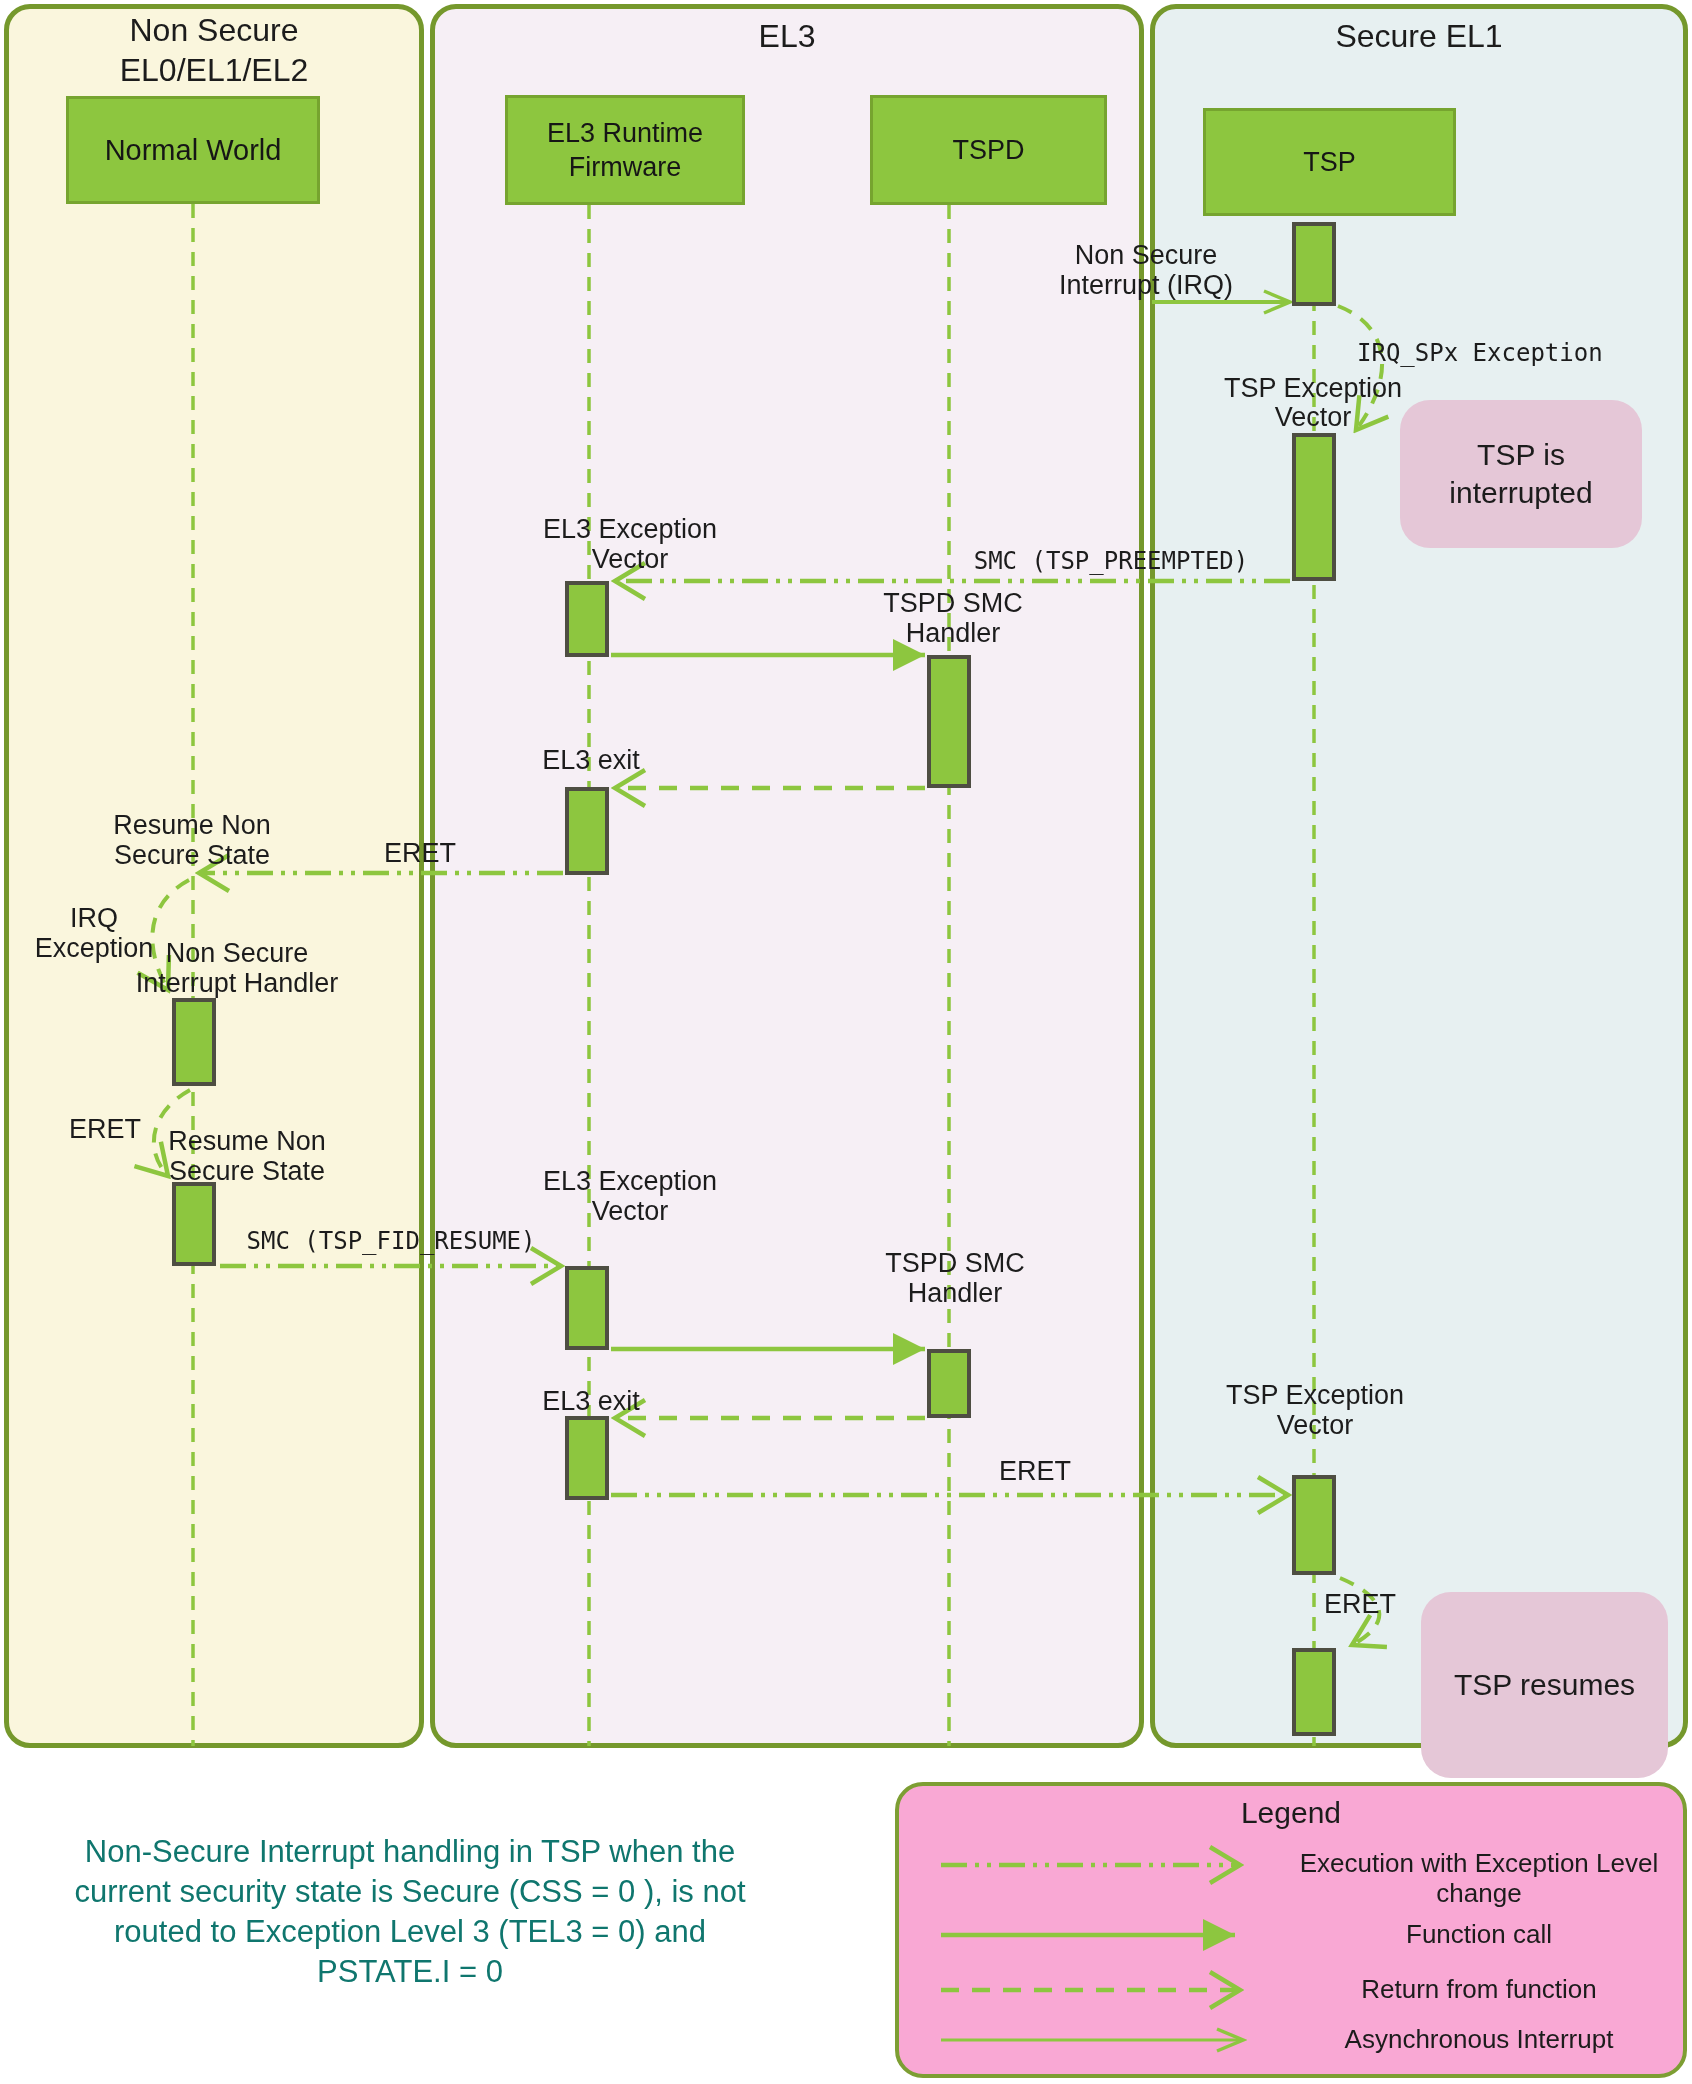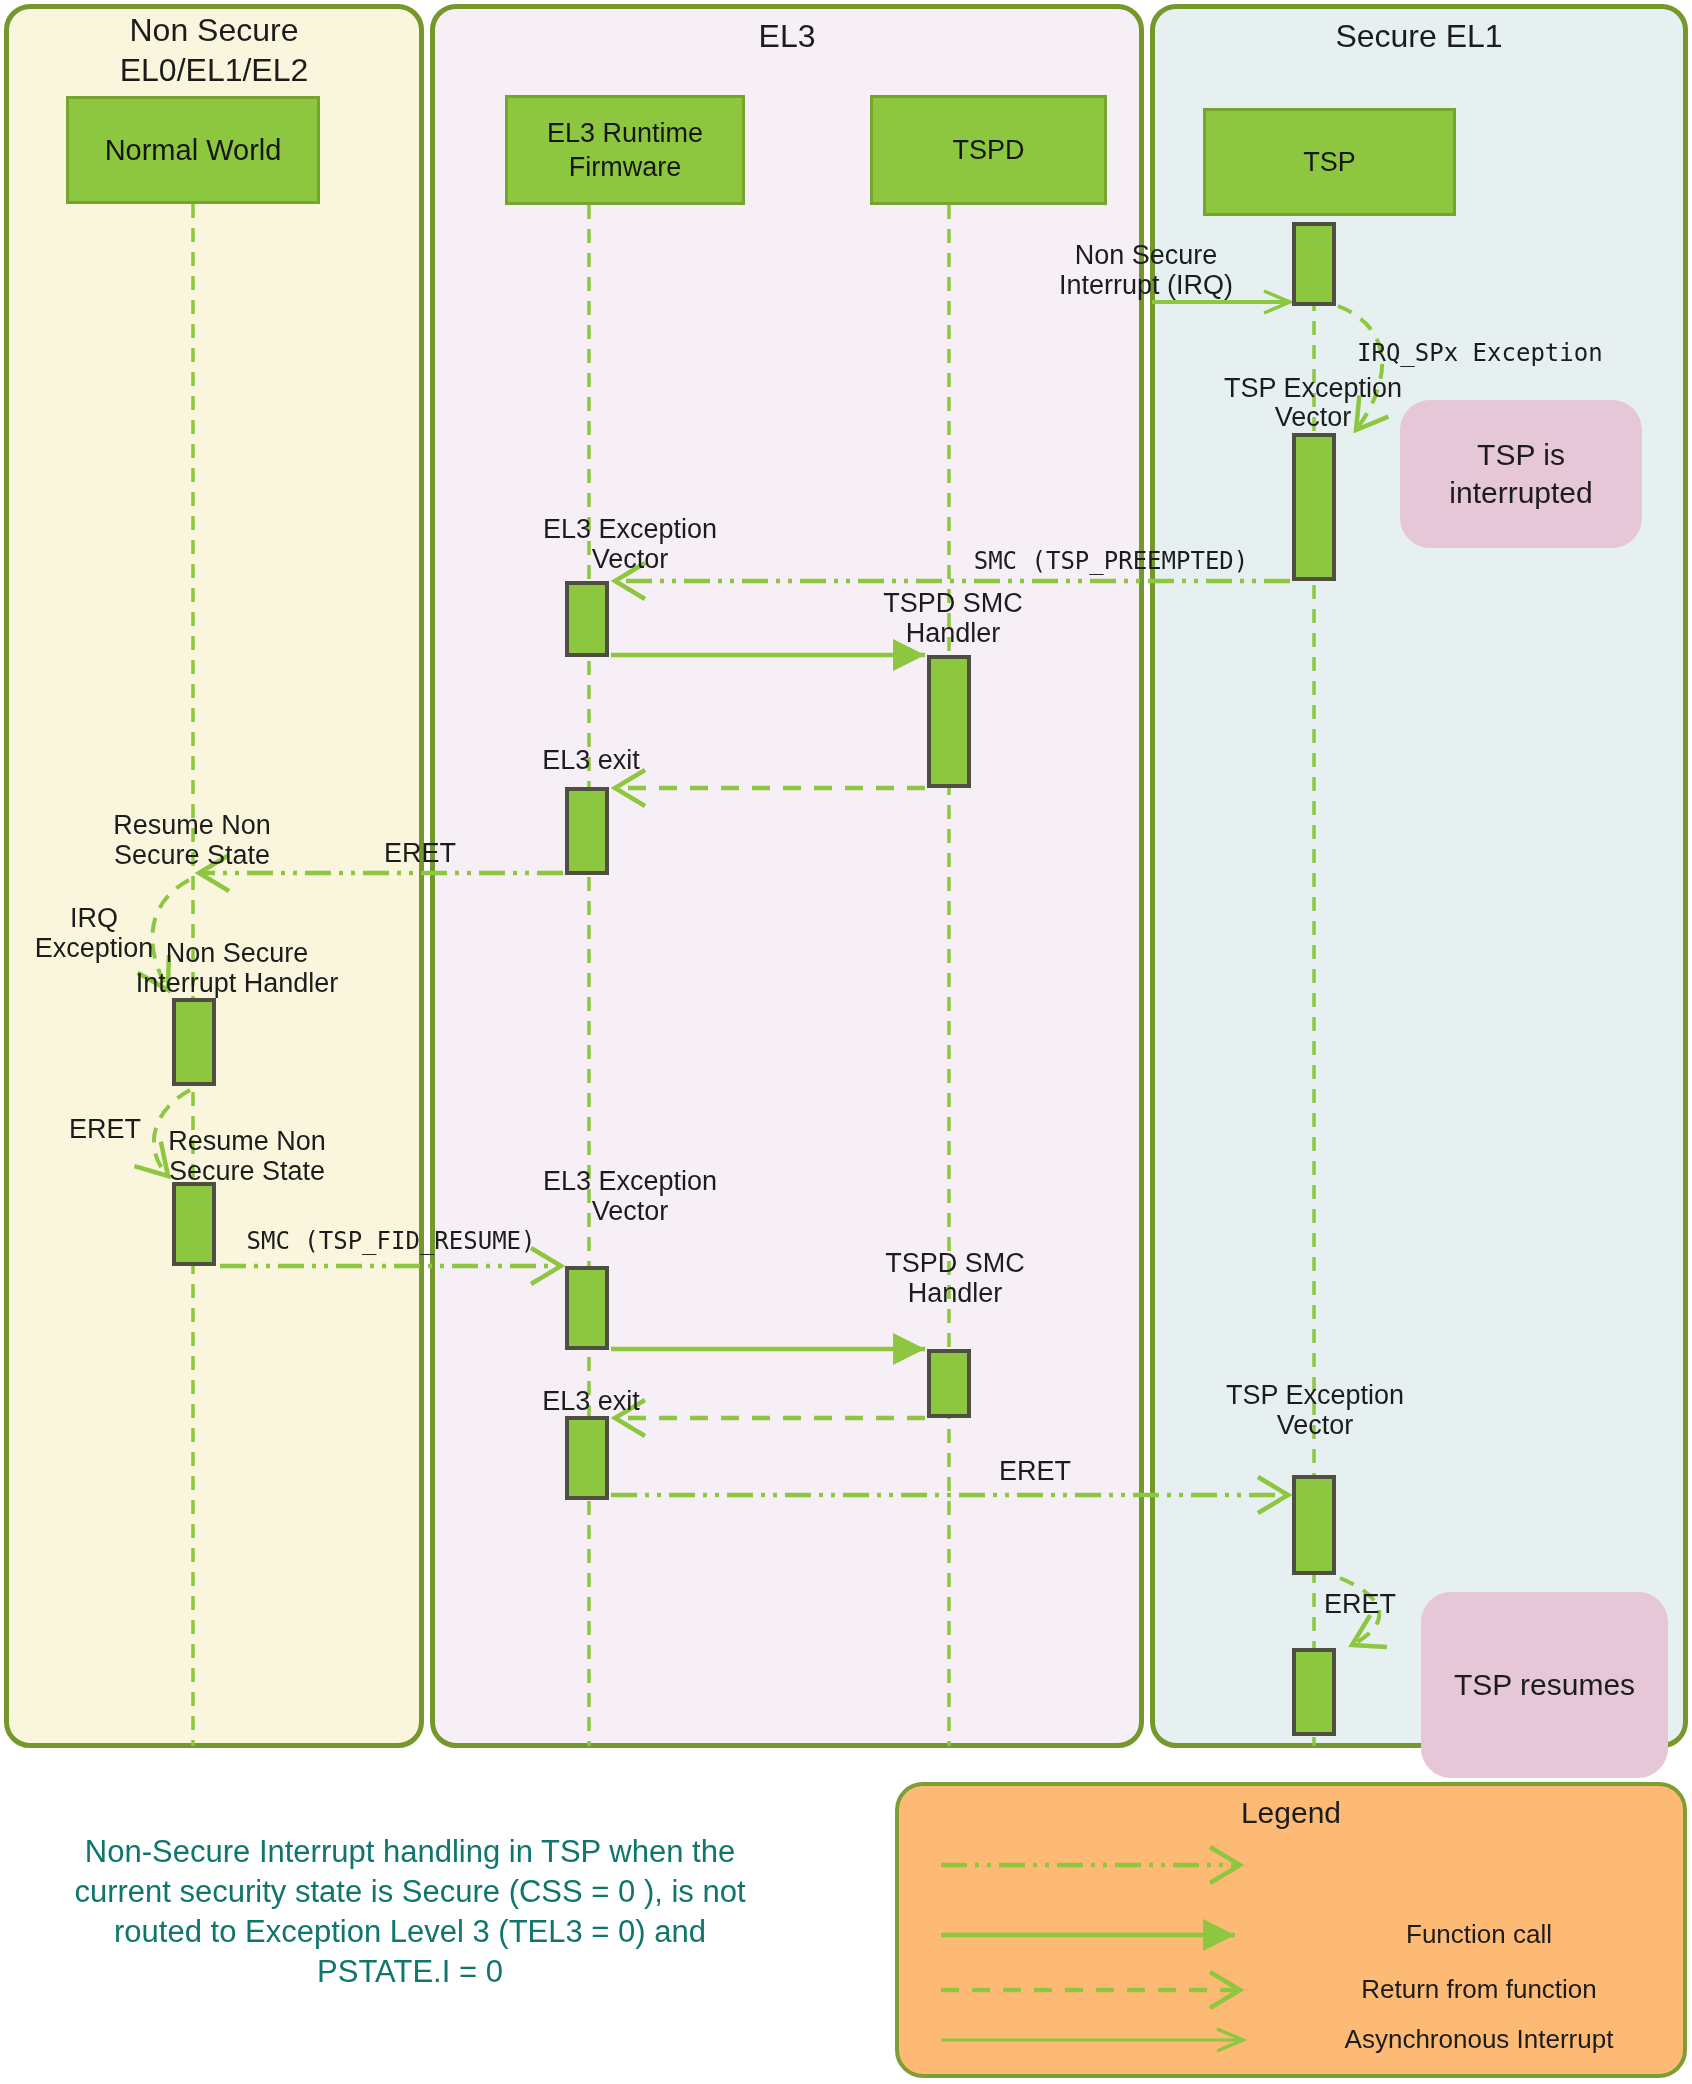--- a/index.html
+++ b/index.html
@@ -13,21 +13,21 @@
   .act{position:absolute;background:#8dc63f;border:4px solid #4e4e42;box-sizing:border-box;}
   svg.overlay{position:absolute;left:0;top:0;pointer-events:none;}
   .lbl{position:absolute;text-align:center;font-size:27px;line-height:30px;color:#1c1c1c;}
   .lbl span{display:block;}
   .mono{font-family:"DejaVu Sans Mono",monospace;font-size:24px;white-space:nowrap;}
   .note{position:absolute;background:#e5c7d7;border-radius:30px;display:flex;align-items:center;
         justify-content:center;text-align:center;font-size:30px;line-height:38px;color:#1c1c1c;padding:0 12px;box-sizing:border-box;}
   .caption{position:absolute;left:55px;top:1832px;width:710px;text-align:center;
            font-size:31px;line-height:40px;color:#0f766e;}
   .caption span{display:block;}
-  .legend{position:absolute;left:895px;top:1782px;width:792px;height:296px;background:#fdba74;
+  .legend{position:absolute;left:895px;top:1782px;width:792px;height:296px;background:#f9a8d4;
           border:4px solid #7d9e33;border-radius:28px;box-sizing:border-box;}
   .legend-title{position:absolute;left:0;top:10px;width:100%;text-align:center;font-size:30px;color:#1c1c1c;}
   .legend-sample{position:absolute;left:36px;width:340px;height:46px;}
   .legend-label{position:absolute;left:380px;width:400px;text-align:center;font-size:26px;line-height:30px;color:#1c1c1c;}
 </style>
 </head>
 <body>
 
 <div id="canvas">
 
@@ -199,20 +199,21 @@
     <span>routed to Exception Level 3 (TEL3 = 0) and</span>
     <span>PSTATE.I = 0</span>
   </div>
 
   <div class="legend">
     <div class="legend-title">Legend</div>
 
     <svg class="legend-sample" style="top:56px;" width="340" height="46">
       <line x1="6" y1="23" x2="305" y2="23" stroke="#8dc63f" stroke-width="4.5" stroke-dasharray="26 8 4 8 4 8" marker-end="url(#m-open)"></line>
     </svg>
+    <div class="legend-label" style="top:62px;">Execution with Exception Level change</div>
 
     <svg class="legend-sample" style="top:126px;" width="340" height="46">
       <line x1="6" y1="23" x2="300" y2="23" stroke="#8dc63f" stroke-width="4.5" marker-end="url(#m-tri)"></line>
     </svg>
     <div class="legend-label" style="top:133px;">Function call</div>
 
     <svg class="legend-sample" style="top:181px;" width="340" height="46">
       <line x1="6" y1="23" x2="305" y2="23" stroke="#8dc63f" stroke-width="4.5" stroke-dasharray="18 13" marker-end="url(#m-open)"></line>
     </svg>
     <div class="legend-label" style="top:188px;">Return from function</div>

